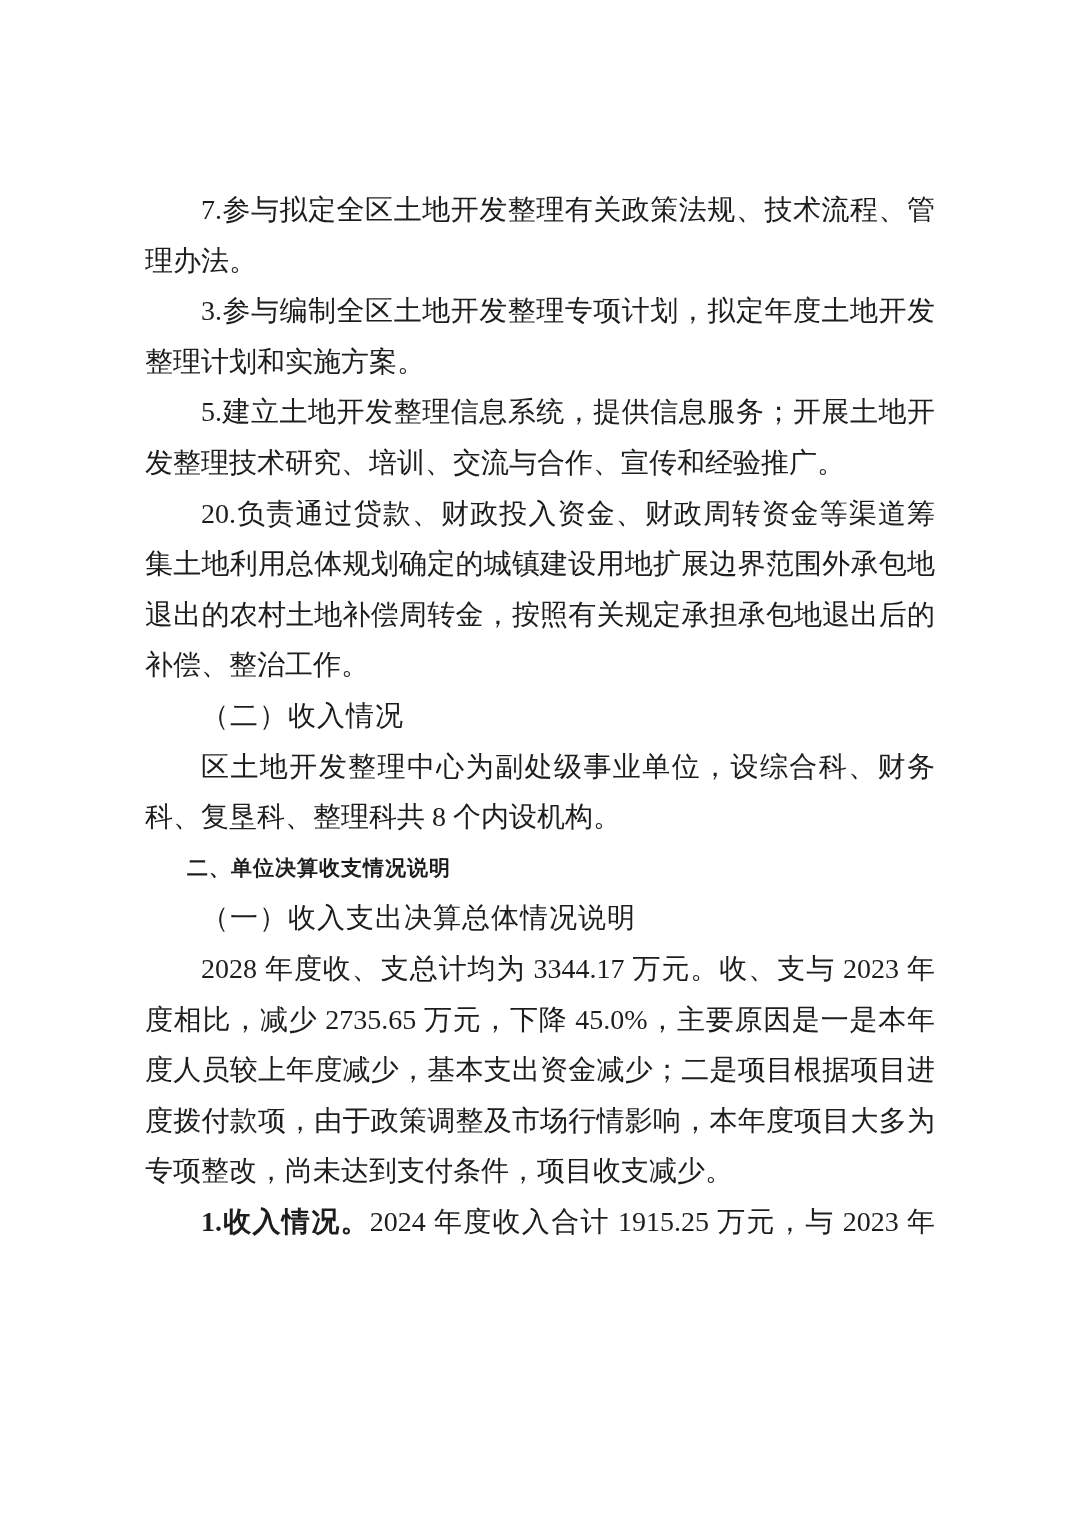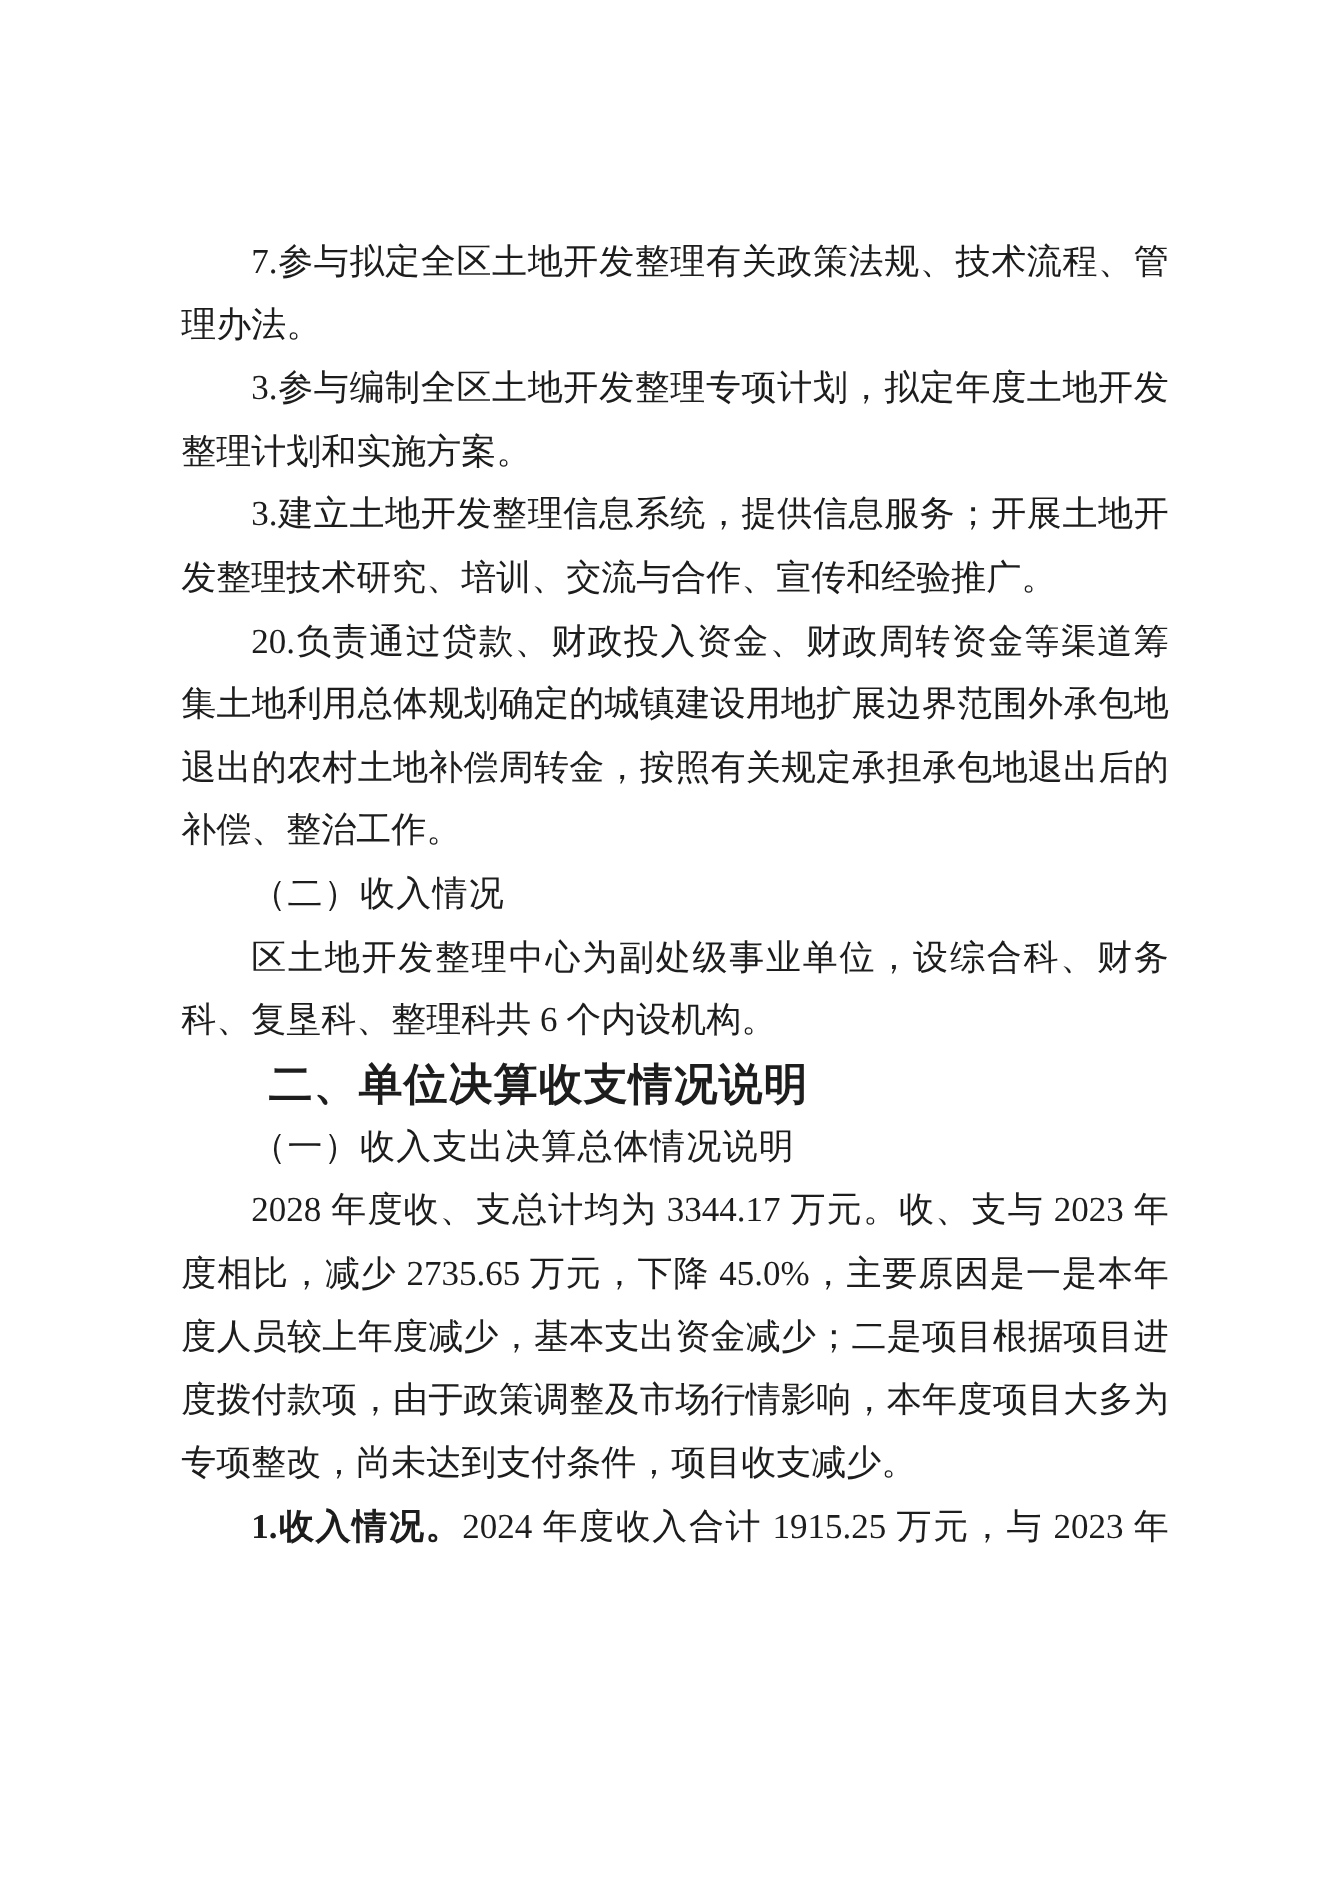--- a/index.html
+++ b/index.html
@@ -26,21 +26,21 @@
     text-align: justify;
   }
   p.para {
     margin: 0;
     padding: 0;
     text-indent: 2em;
   }
   p.bold-heading {
     font-family: Liberation Sans, sans-serif;
     font-weight: bold;
-    font-size: 35px;
+    font-size: 21px;
     letter-spacing: 1px;
   }
   p.kai-heading {
     font-weight: normal;
     letter-spacing: 1px;
   }
   .lead-bold {
     font-weight: bold;
   }
   .footer {
@@ -52,23 +52,23 @@
     color: #2a2a2a;
   }
 </style>
 </head>
 <body>
 
 <div class="page">
   <div class="content">
     <p class="para">7.参与拟定全区土地开发整理有关政策法规、技术流程、管理办法。</p>
     <p class="para">3.参与编制全区土地开发整理专项计划，拟定年度土地开发整理计划和实施方案。</p>
-    <p class="para">3.建立土地开发整理信息系统，提供信息服务；开展土地开发整理技术研究、培训、交流与合作、宣传和经验推广。</p>
+    <p class="para">5.建立土地开发整理信息系统，提供信息服务；开展土地开发整理技术研究、培训、交流与合作、宣传和经验推广。</p>
     <p class="para">20.负责通过贷款、财政投入资金、财政周转资金等渠道筹集土地利用总体规划确定的城镇建设用地扩展边界范围外承包地退出的农村土地补偿周转金，按照有关规定承担承包地退出后的补偿、整治工作。</p>
     <p class="para kai-heading">（二）收入情况</p>
-    <p class="para">区土地开发整理中心为副处级事业单位，设综合科、财务科、复垦科、整理科共 6 个内设机构。</p>
+    <p class="para">区土地开发整理中心为副处级事业单位，设综合科、财务科、复垦科、整理科共 8 个内设机构。</p>
     <p class="para bold-heading">二、单位决算收支情况说明</p>
     <p class="para kai-heading">（一）收入支出决算总体情况说明</p>
     <p class="para">2028 年度收、支总计均为 3344.17 万元。收、支与 2023 年度相比，减少 2735.65 万元，下降 45.0%，主要原因是一是本年度人员较上年度减少，基本支出资金减少；二是项目根据项目进度拨付款项，由于政策调整及市场行情影响，本年度项目大多为专项整改，尚未达到支付条件，项目收支减少。</p>
     <p class="para"><span class="lead-bold">1.收入情况。</span><span>2024 年度收入合计 1915.25 万元，与 2023 年度相比，减少 4158.68 万元，下降 68.5%，主要原因一是本年度人员较上年度减少，基本支出资金减少；二是项目根据项目进度</span></p>
   </div>
   <div class="footer">— 2 —</div>
 </div>
 
 </body></html>

